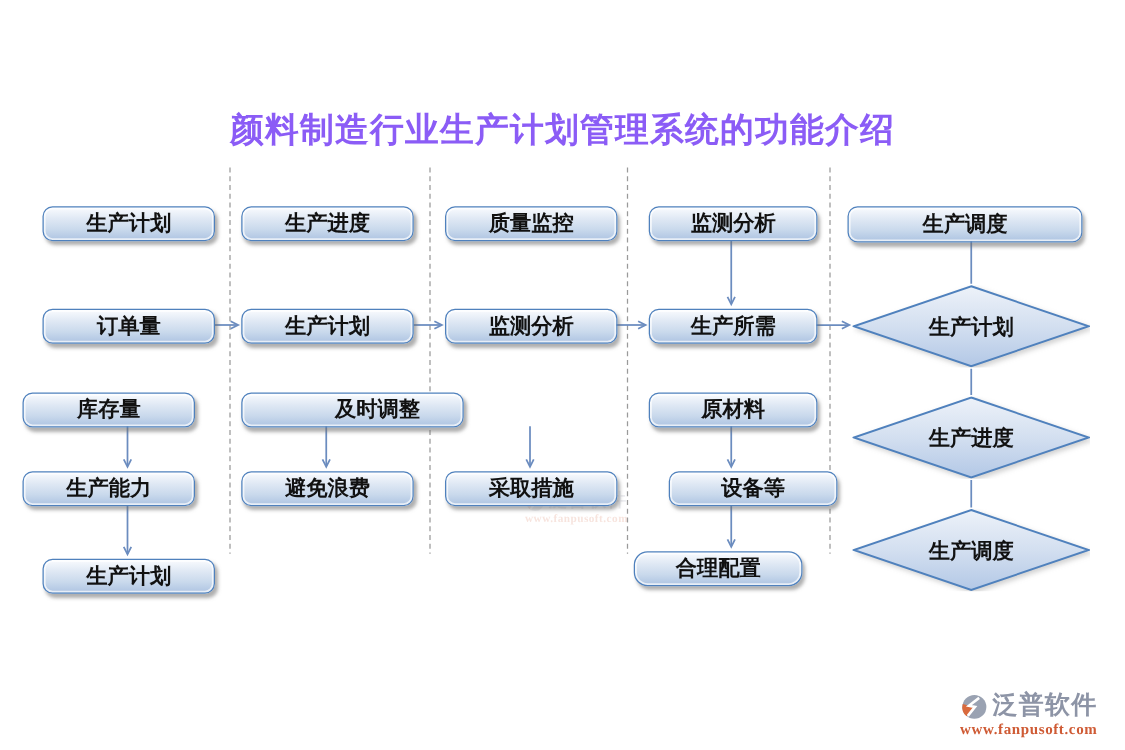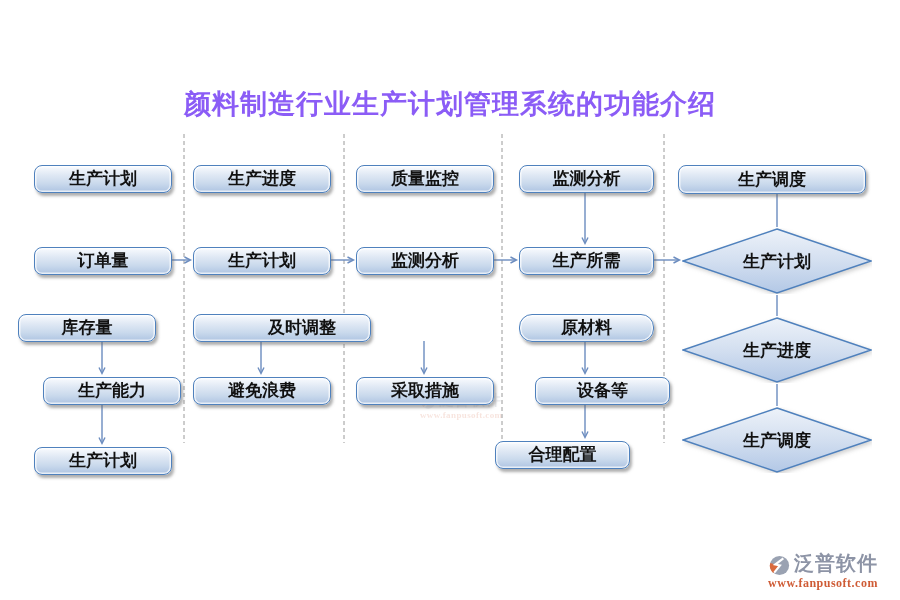--- a/index.html
+++ b/index.html
@@ -79,37 +79,37 @@
     <g stroke="#6b8cbf" stroke-width="1.4">
       <line x1="777" y1="193" x2="777" y2="227"></line>
       <line x1="777" y1="295" x2="777" y2="316"></line>
       <line x1="777" y1="384" x2="777" y2="406"></line>
     </g>
   </svg>
 
   <div class="node" style="left:34px;top:165px;width:136px;">生产计划</div>
   <div class="node" style="left:34px;top:247px;width:136px;">订单量</div>
   <div class="node" style="left:18px;top:314px;width:136px;text-align:center;">库存量</div>
-  <div class="node" style="left:43px;top:377px;width:136px;">生产能力</div>
+  <div class="node" style="left:18px;top:377px;width:136px;">生产能力</div>
   <div class="node" style="left:34px;top:447px;width:136px;">生产计划</div>
 
   <div class="node" style="left:193px;top:165px;width:136px;">生产进度</div>
   <div class="node" style="left:193px;top:247px;width:136px;">生产计划</div>
   <div class="node" style="left:193px;top:314px;width:136px;padding-left:40px;">及时调整</div>
   <div class="node" style="left:193px;top:377px;width:136px;">避免浪费</div>
 
   <div class="node" style="left:356px;top:165px;width:136px;">质量监控</div>
   <div class="node" style="left:356px;top:247px;width:136px;">监测分析</div>
   <div class="node" style="left:356px;top:377px;width:136px;">采取措施</div>
 
   <div class="node" style="left:519px;top:165px;width:133px;">监测分析</div>
   <div class="node" style="left:519px;top:247px;width:133px;">生产所需</div>
-  <div class="node" style="left:519px;top:314px;width:133px;border-radius:13px;">原材料</div>
+  <div class="node" style="left:519px;top:314px;width:133px;">原材料</div>
   <div class="node" style="left:519px;top:377px;width:133px;margin-left:16px;">设备等</div>
-  <div class="node" style="left:495px;top:441px;width:133px;">合理配置</div>
+  <div class="node" style="left:507px;top:441px;width:133px;border-radius:11px;">合理配置</div>
 
   <div class="node" style="left:678px;top:165px;width:186px;height:27px;line-height:27px;">生产调度</div>
 
   <div class="diamond" style="left:682px;top:228px;">
     <svg width="190" height="66">
         <polygon points="95,1 189,33 95,65 1,33" fill="url(#diamondGrad)" stroke="#4f81bd" stroke-width="1.5" style="filter:drop-shadow(2px 2px 2px rgba(120,120,120,.35));"></polygon>
       </svg>
     <span class="label">生产计划</span>
   </div>
   <div class="diamond" style="left:682px;top:317px;">

